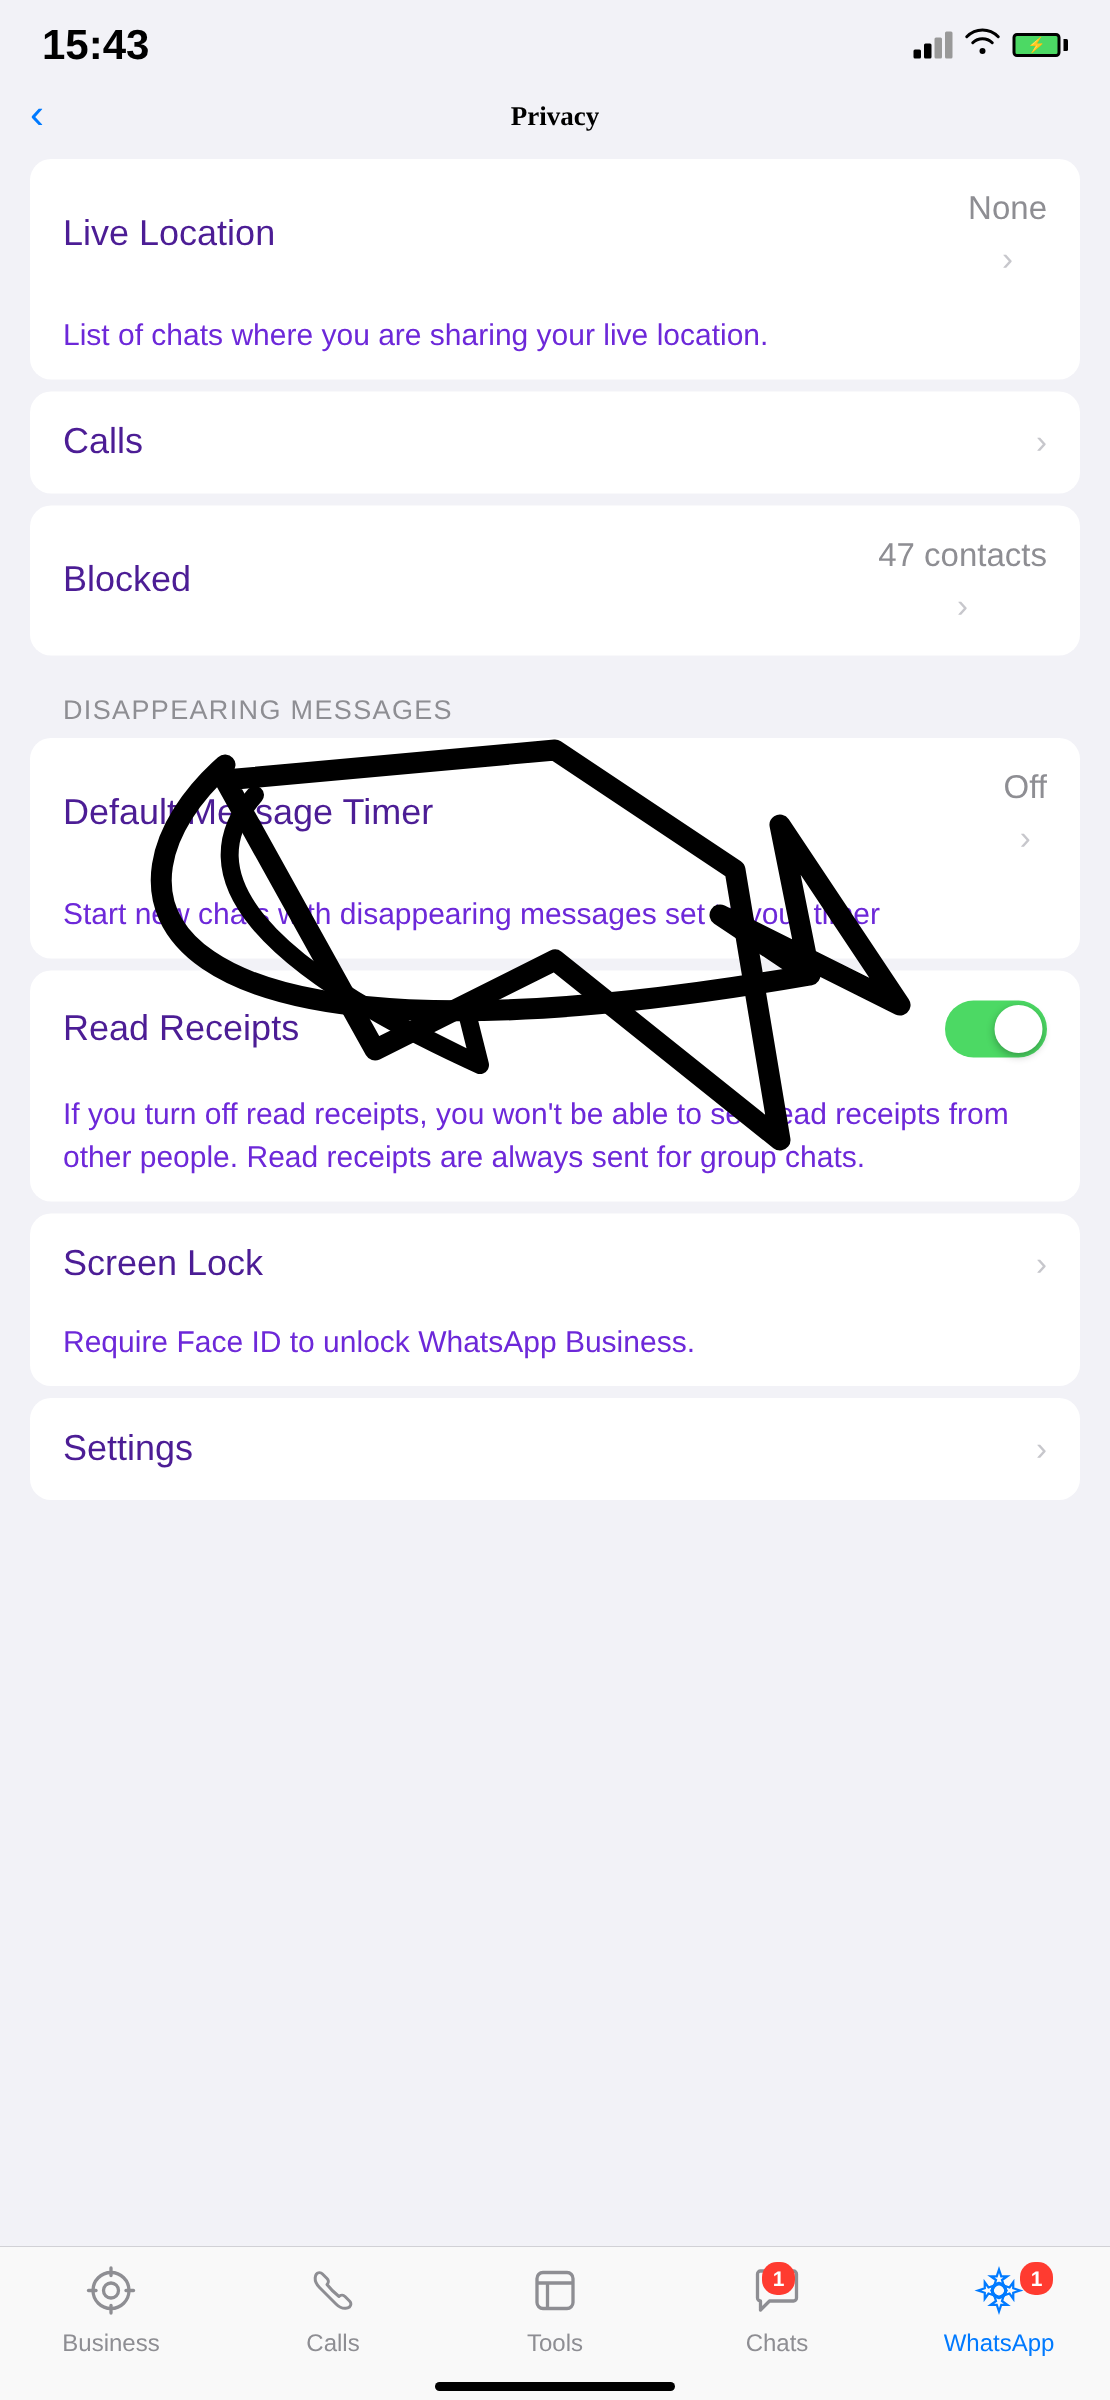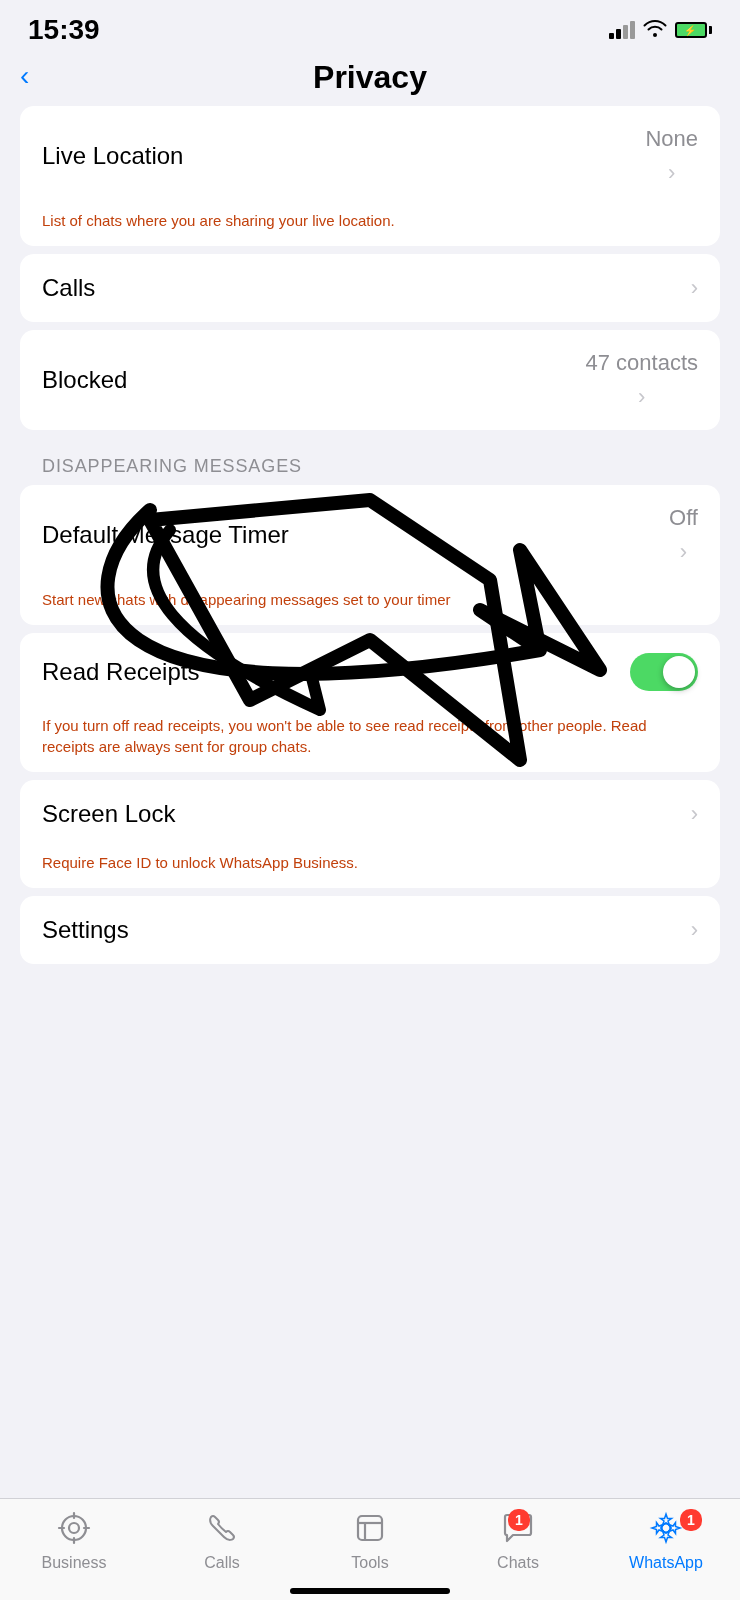--- a/index.html
+++ b/index.html
@@ -96,23 +96,24 @@
     .back-chevron {
       font-size: 28px;
       font-weight: 300;
       line-height: 1;
       margin-top: -2px;
     }
     .nav-title {
       position: absolute;
       left: 50%;
       transform: translateX(-50%);
-      font-size: 32px;
+      font-size: 18px;
       font-weight: 700;
       color: #000;
+      font-family: Liberation Serif, serif;
     }
 
     
     .content {
       padding: 0 20px;
     }
 
     
     .setting-card {
       background: #fff;
@@ -122,38 +123,38 @@
     }
     .setting-row {
       display: flex;
       align-items: center;
       justify-content: space-between;
       padding: 20px 22px;
       min-height: 64px;
     }
     .setting-label {
       font-size: 24px;
-      color: #000000;
+      color: #4c1d95;
       font-weight: 400;
     }
     .setting-right {
       display: flex;
       align-items: center;
       gap: 8px;
       color: #8e8e93;
       font-size: 22px;
       flex-direction: column;
     }
     .chevron-right {
       color: #c7c7cc;
       font-size: 22px;
     }
     .helper-text {
-      font-size: 15px;
-      color: #c2410c;
+      font-size: 20px;
+      color: #6d28d9;
       padding: 4px 22px 14px;
       line-height: 1.45;
     }
 
     
     .section-header {
       font-size: 18px;
       font-weight: 500;
       color: #8e8e93;
       letter-spacing: 0.05em;
@@ -245,21 +246,21 @@
 
     
     .bottom-spacer {
       height: 120px;
     }
   </style>
 </head>
 <body>
 
 <div class="status-bar">
-  <span class="status-time">15:39</span>
+  <span class="status-time">15:43</span>
   <div class="status-icons">
     <div class="signal-bars">
       <div class="signal-bar" style="height:6px;"></div>
       <div class="signal-bar" style="height:10px;"></div>
       <div class="signal-bar empty" style="height:14px;"></div>
       <div class="signal-bar empty" style="height:18px;"></div>
     </div>
     <span class="wifi-icon">
       
       <svg width="24" height="18" viewBox="0 0 24 18" fill="none">

